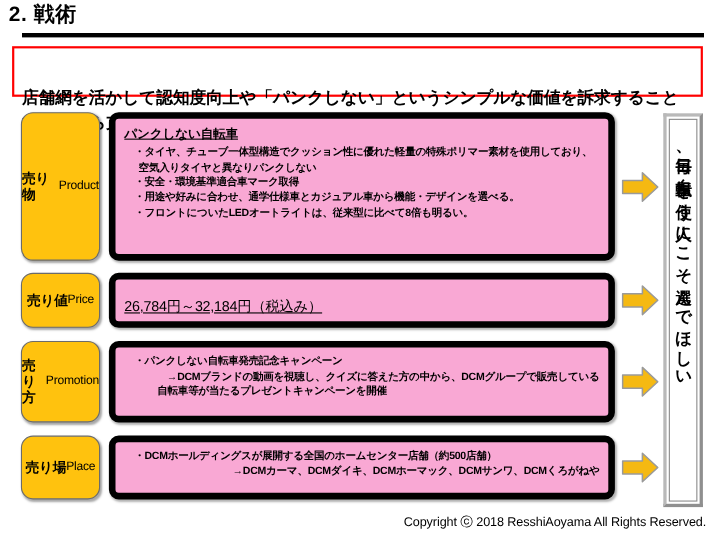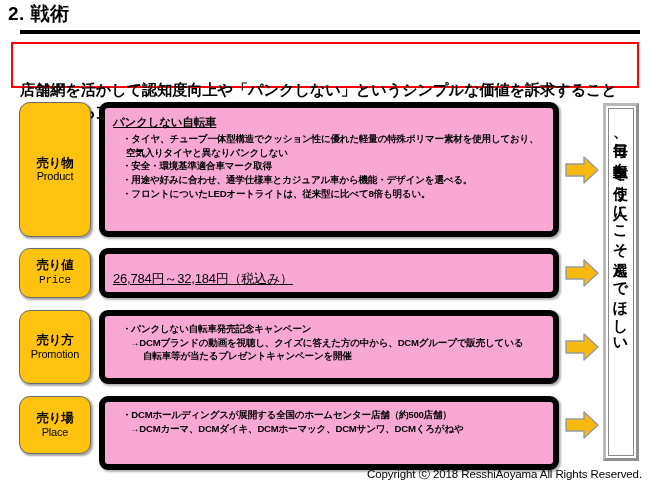--- a/index.html
+++ b/index.html
@@ -71,21 +71,21 @@
   .label-box {
     position: absolute;
     left: 19px;
     top: 0;
     width: 72px;
     background: #FFC20E;
     border: 1px solid #6b6b6b;
     border-radius: 11px;
     box-sizing: border-box;
     display: flex;
-    flex-direction: column;
+    flex-direction: row;
     align-items: center;
     justify-content: center;
     box-shadow: 1.5px 1.5px 2px rgba(0,0,0,0.35);
   }
   .label-ja {
     font-size: 12.5px;
     font-weight: bold;
     line-height: 1.15;
     letter-spacing: -0.3px;
   }
@@ -121,20 +121,21 @@
     font-weight: bold;
     line-height: 1.42;
     letter-spacing: -0.25px;
     padding-left: 9px;
   }
   .bullet-line.cont {
     padding-left: 13px;
   }
   .bullet-line.sub {
     padding-left: 17px;
+    text-align: right;
   }
   .bullet-line.sub2 {
     padding-left: 30px;
   }
   .price-line {
     font-size: 13px;
     font-weight: normal;
     text-decoration: underline;
     letter-spacing: -0.2px;
     line-height: 1.4;
@@ -215,21 +216,21 @@
         <div class="bullet-line">・用途や好みに合わせ、通学仕様車とカジュアル車から機能・デザインを選べる。</div>
         <div class="bullet-line">・フロントについたLEDオートライトは、従来型に比べて8倍も明るい。</div>
       </div>
       <div class="row-arrow" style="top: 53px;">
         <svg width="34" height="30" viewBox="0 0 34 30">
           <polygon points="1,9 19,9 19,2 33,15 19,28 19,21 1,21" fill="#F5B912" stroke="#9a9a9a" stroke-width="1.4" stroke-linejoin="round"></polygon>
         </svg>
       </div>
     </div>
     <div class="mix-row" style="top: 152px; height: 50px;">
-      <div class="label-box" style="height: 50px; font-family: Liberation Mono, monospace;">
+      <div class="label-box" style="height: 50px;">
         <div class="label-ja">売り値</div>
         <div class="label-en">Price</div>
       </div>
       <div class="content-box" style="height: 50px;">
         <div class="price-line" style="margin-top: 10px;">26,784円～32,184円（税込み）</div>
       </div>
       <div class="row-arrow" style="top: 10px;">
         <svg width="34" height="30" viewBox="0 0 34 30">
           <polygon points="1,9 19,9 19,2 33,15 19,28 19,21 1,21" fill="#F5B912" stroke="#9a9a9a" stroke-width="1.4" stroke-linejoin="round"></polygon>
         </svg>
@@ -249,21 +250,21 @@
         <svg width="34" height="30" viewBox="0 0 34 30">
           <polygon points="1,9 19,9 19,2 33,15 19,28 19,21 1,21" fill="#F5B912" stroke="#9a9a9a" stroke-width="1.4" stroke-linejoin="round"></polygon>
         </svg>
       </div>
     </div>
     <div class="mix-row" style="top: 300px; height: 58px;">
       <div class="label-box" style="height: 58px;">
         <div class="label-ja">売り場</div>
         <div class="label-en">Place</div>
       </div>
-      <div class="content-box" style="height: 74px;">
+      <div class="content-box" style="height: 58px;">
         <div class="bullet-line">・DCMホールディングスが展開する全国のホームセンター店舗（約500店舗）</div>
         <div class="bullet-line sub">→DCMカーマ、DCMダイキ、DCMホーマック、DCMサンワ、DCMくろがねや</div>
       </div>
       <div class="row-arrow" style="top: 14px;">
         <svg width="34" height="30" viewBox="0 0 34 30">
           <polygon points="1,9 19,9 19,2 33,15 19,28 19,21 1,21" fill="#F5B912" stroke="#9a9a9a" stroke-width="1.4" stroke-linejoin="round"></polygon>
         </svg>
       </div>
     </div>
   </div>

